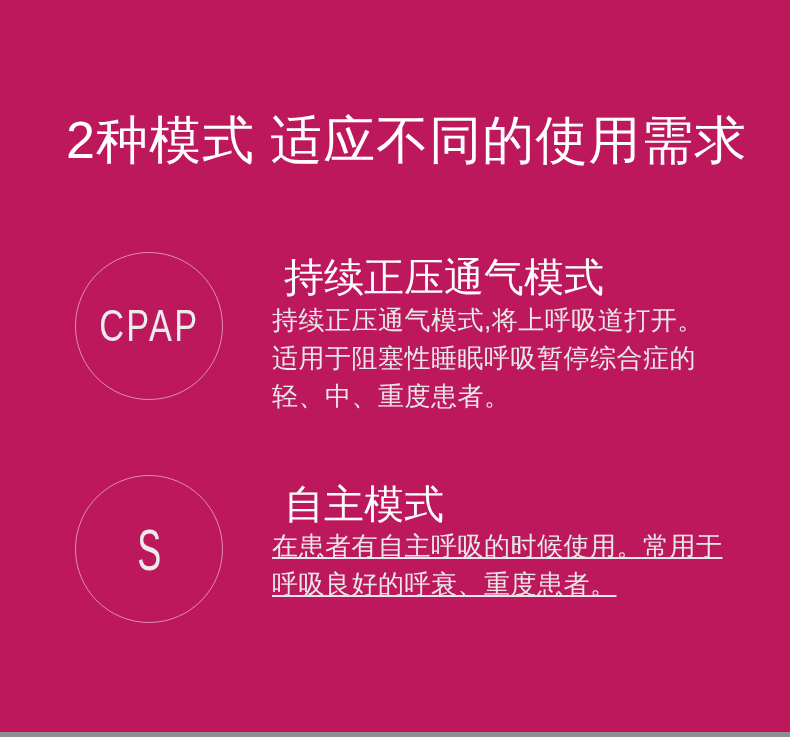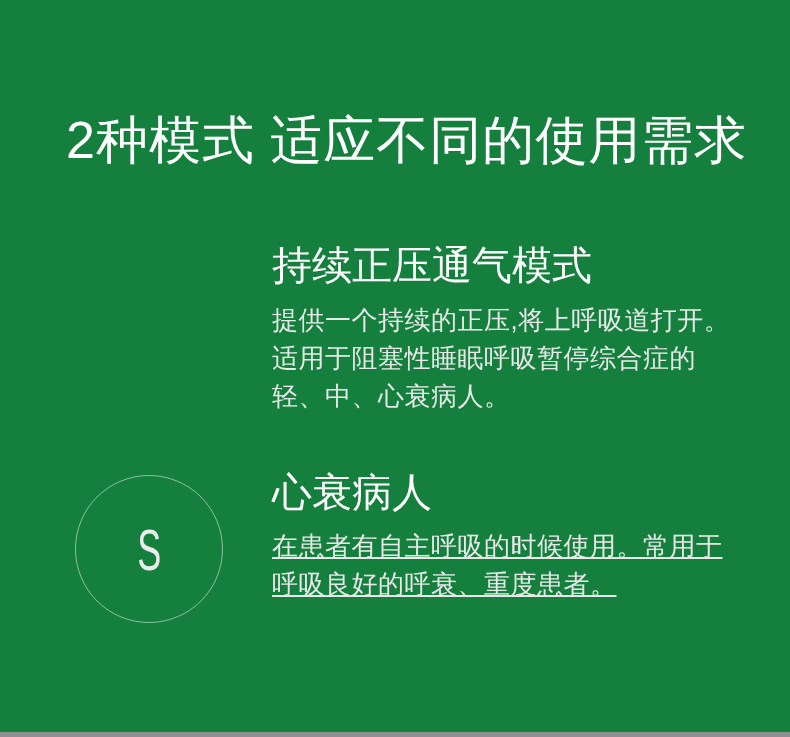--- a/index.html
+++ b/index.html
@@ -3,21 +3,21 @@
 <meta charset="utf-8">
 <style>
   html, body {
     margin: 0;
     padding: 0;
   }
   .page {
     position: relative;
     width: 790px;
     height: 737px;
-    background: #15803d;
+    background: #be185d;
     overflow: hidden;
     font-family: "Liberation Sans", sans-serif;
   }
   .page-title {
     position: absolute;
     left: 66px;
     top: 110px;
     width: 700px;
     margin: 0;
     font-size: 52px;
@@ -52,21 +52,21 @@
   .badge-s {
     font-size: 58px;
     font-weight: 400;
     color: #ececec;
     transform: scaleX(0.62);
     white-space: nowrap;
   }
   .mode-heading {
     position: absolute;
     left: 272px;
-    margin: 0;
+    margin: 12px;
     font-size: 40px;
     line-height: 46px;
     font-weight: 400;
     letter-spacing: 0px;
     color: #fcfcfc;
     white-space: nowrap;
   }
   .heading-1 { top: 242px; }
   .heading-2 { top: 469px; }
   .mode-body {
@@ -91,30 +91,33 @@
     background: #8f8f93;
   }
 </style>
 </head>
 <body>
 
 <div class="page">
 
   <h1 class="page-title">2种模式 适应不同的使用需求</h1>
 
+  <div class="mode-circle circle-1">
+    <span class="badge-cpap">CPAP</span>
+  </div>
   <h2 class="mode-heading heading-1">持续正压通气模式</h2>
   <div class="mode-body body-1">
-    <div class="body-line">提供一个持续的正压,将上呼吸道打开。</div>
+    <div class="body-line">持续正压通气模式,将上呼吸道打开。</div>
     <div class="body-line">适用于阻塞性睡眠呼吸暂停综合症的</div>
-    <div class="body-line">轻、中、心衰病人。</div>
+    <div class="body-line">轻、中、重度患者。</div>
   </div>
 
   <div class="mode-circle circle-2">
     <span class="badge-s">S</span>
   </div>
-  <h2 class="mode-heading heading-2">心衰病人</h2>
+  <h2 class="mode-heading heading-2">自主模式</h2>
   <div class="mode-body body-2">
     <div class="body-line">在患者有自主呼吸的时候使用。常用于</div>
     <div class="body-line">呼吸良好的呼衰、重度患者。</div>
   </div>
 
   <div class="bottom-strip"></div>
 </div>
 
 </body></html>

